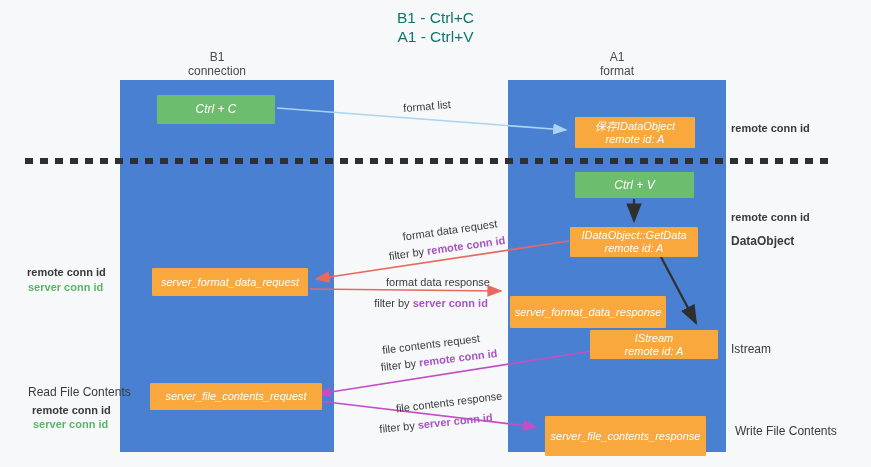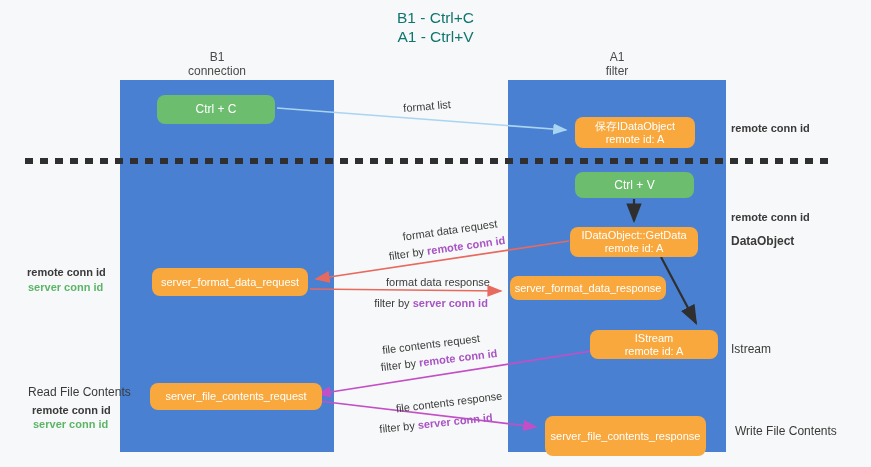--- a/index.html
+++ b/index.html
@@ -20,21 +20,21 @@
   .dashed-divider{position:absolute;left:25px;top:158px;width:807px;height:6px;z-index:2;
     background:repeating-linear-gradient(90deg,var(--arrow-black) 0 8px,transparent 8px 15px);}
   .arrows{position:absolute;left:0;top:0;z-index:2;pointer-events:none;}
   .s-blue{stroke:var(--arrow-lightblue);stroke-width:1.6;}
   .s-black{stroke:var(--arrow-black);stroke-width:2.2;}
   .s-red{stroke:var(--arrow-red);stroke-width:1.7;}
   .s-magenta{stroke:var(--arrow-magenta);stroke-width:1.6;}
   .mk-blue{fill:var(--arrow-lightblue);} .mk-black{fill:var(--arrow-black);}
   .mk-red{fill:var(--arrow-red);} .mk-magenta{fill:var(--arrow-magenta);}
   .node{position:absolute;z-index:3;display:flex;flex-direction:column;align-items:center;justify-content:center;
-    color:#fff;font-size:11px;line-height:13px;text-align:center;border-radius:8px;}
+    color:#fff;font-size:11px;line-height:13px;text-align:center;border-radius:1px;font-style:italic;}
   .node.green{background:var(--node-green);font-size:12px;}
   .node.orange{background:var(--node-orange);}
   .edge-label{position:absolute;z-index:4;white-space:nowrap;font-size:11px;color:var(--text-dark);
     transform:translate(-50%,-50%);}
   .edge-label .hl{font-weight:bold;}
   .hl-purple{color:var(--purple);}
   .hl-green{color:var(--green-text);}
   .side-label{position:absolute;z-index:4;white-space:nowrap;font-size:12px;color:#3a3a3a;}
   .side-label.small{font-size:11px;font-weight:bold;}
 </style>
@@ -47,21 +47,21 @@
     <div>B1 - Ctrl+C</div>
     <div>A1 - Ctrl+V</div>
   </div>
 
   <div class="col-header" style="left:110px;width:214px;">
     <div>B1</div>
     <div>connection</div>
   </div>
   <div class="col-header" style="left:508px;width:218px;">
     <div>A1</div>
-    <div>filter</div>
+    <div>format</div>
   </div>
 
   <div class="column" style="left:120px;width:214px;"></div>
   <div class="column" style="left:508px;width:218px;"></div>
 
   <div class="dashed-divider"></div>
 
   <svg class="arrows" width="871" height="467" viewBox="0 0 871 467">
     <defs>
       <marker id="ab" markerWidth="9" markerHeight="7" refX="8" refY="3.5" orient="auto">
@@ -96,21 +96,21 @@
   <div class="node green" style="left:575px;top:172px;width:119px;height:26px;">
     <span>Ctrl + V</span>
   </div>
   <div class="node orange" style="left:570px;top:227px;width:128px;height:30px;">
     <span>IDataObject::GetData</span>
     <span>remote id: A</span>
   </div>
   <div class="node orange" style="left:152px;top:268px;width:156px;height:28px;">
     <span>server_format_data_request</span>
   </div>
-  <div class="node orange" style="left:510px;top:276px;width:156px;height:24px;">
+  <div class="node orange" style="left:510px;top:296px;width:156px;height:32px;">
     <span>server_format_data_response</span>
   </div>
   <div class="node orange" style="left:590px;top:330px;width:128px;height:29px;">
     <span>IStream</span>
     <span>remote id: A</span>
   </div>
   <div class="node orange" style="left:150px;top:383px;width:172px;height:27px;">
     <span>server_file_contents_request</span>
   </div>
   <div class="node orange" style="left:545px;top:416px;width:161px;height:40px;">

